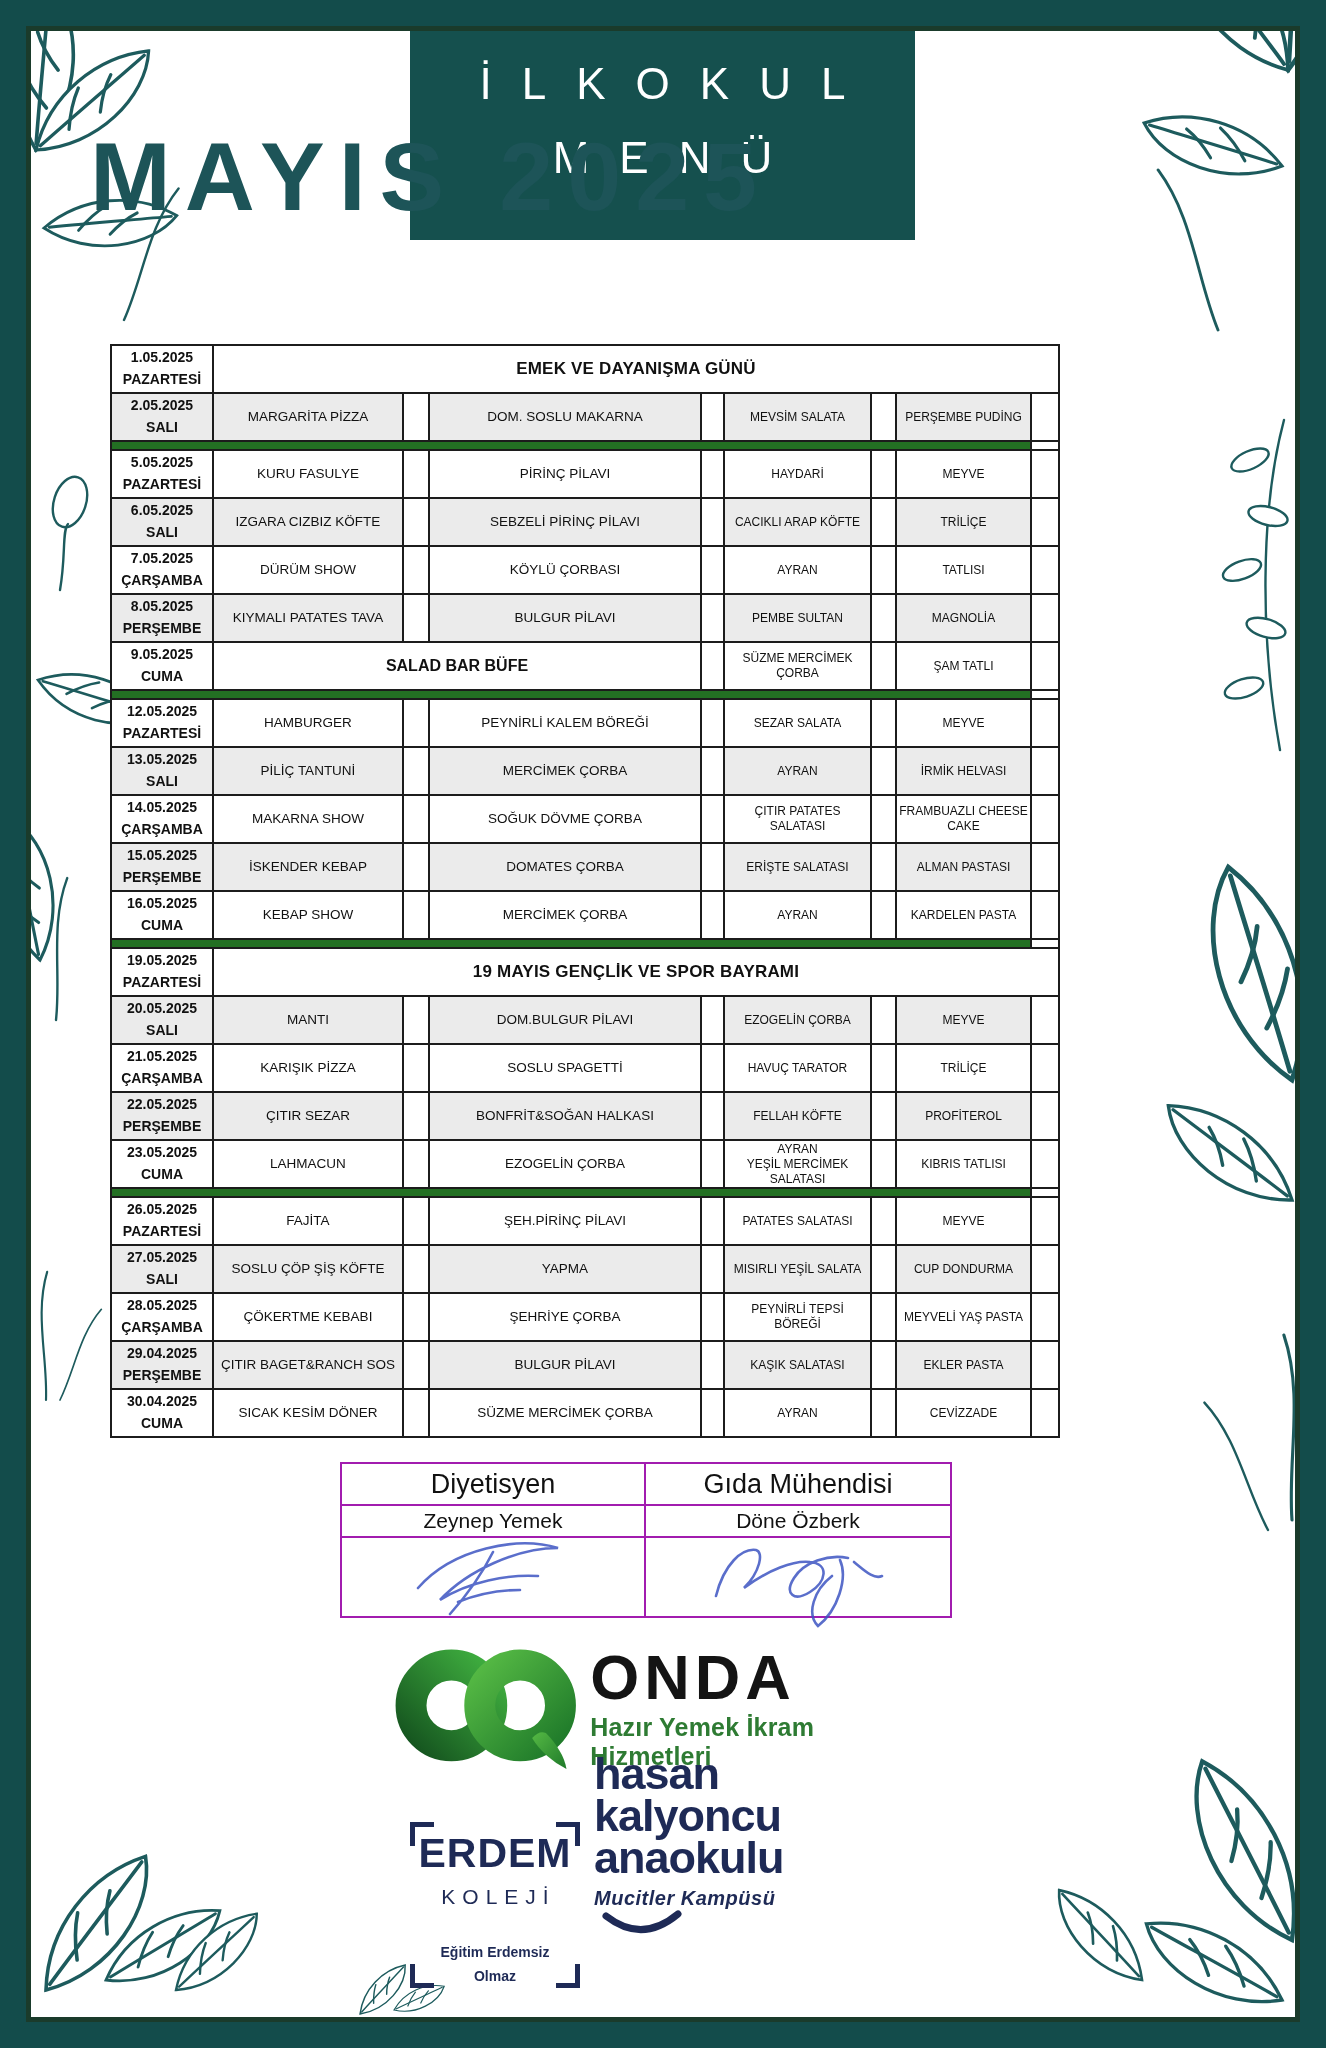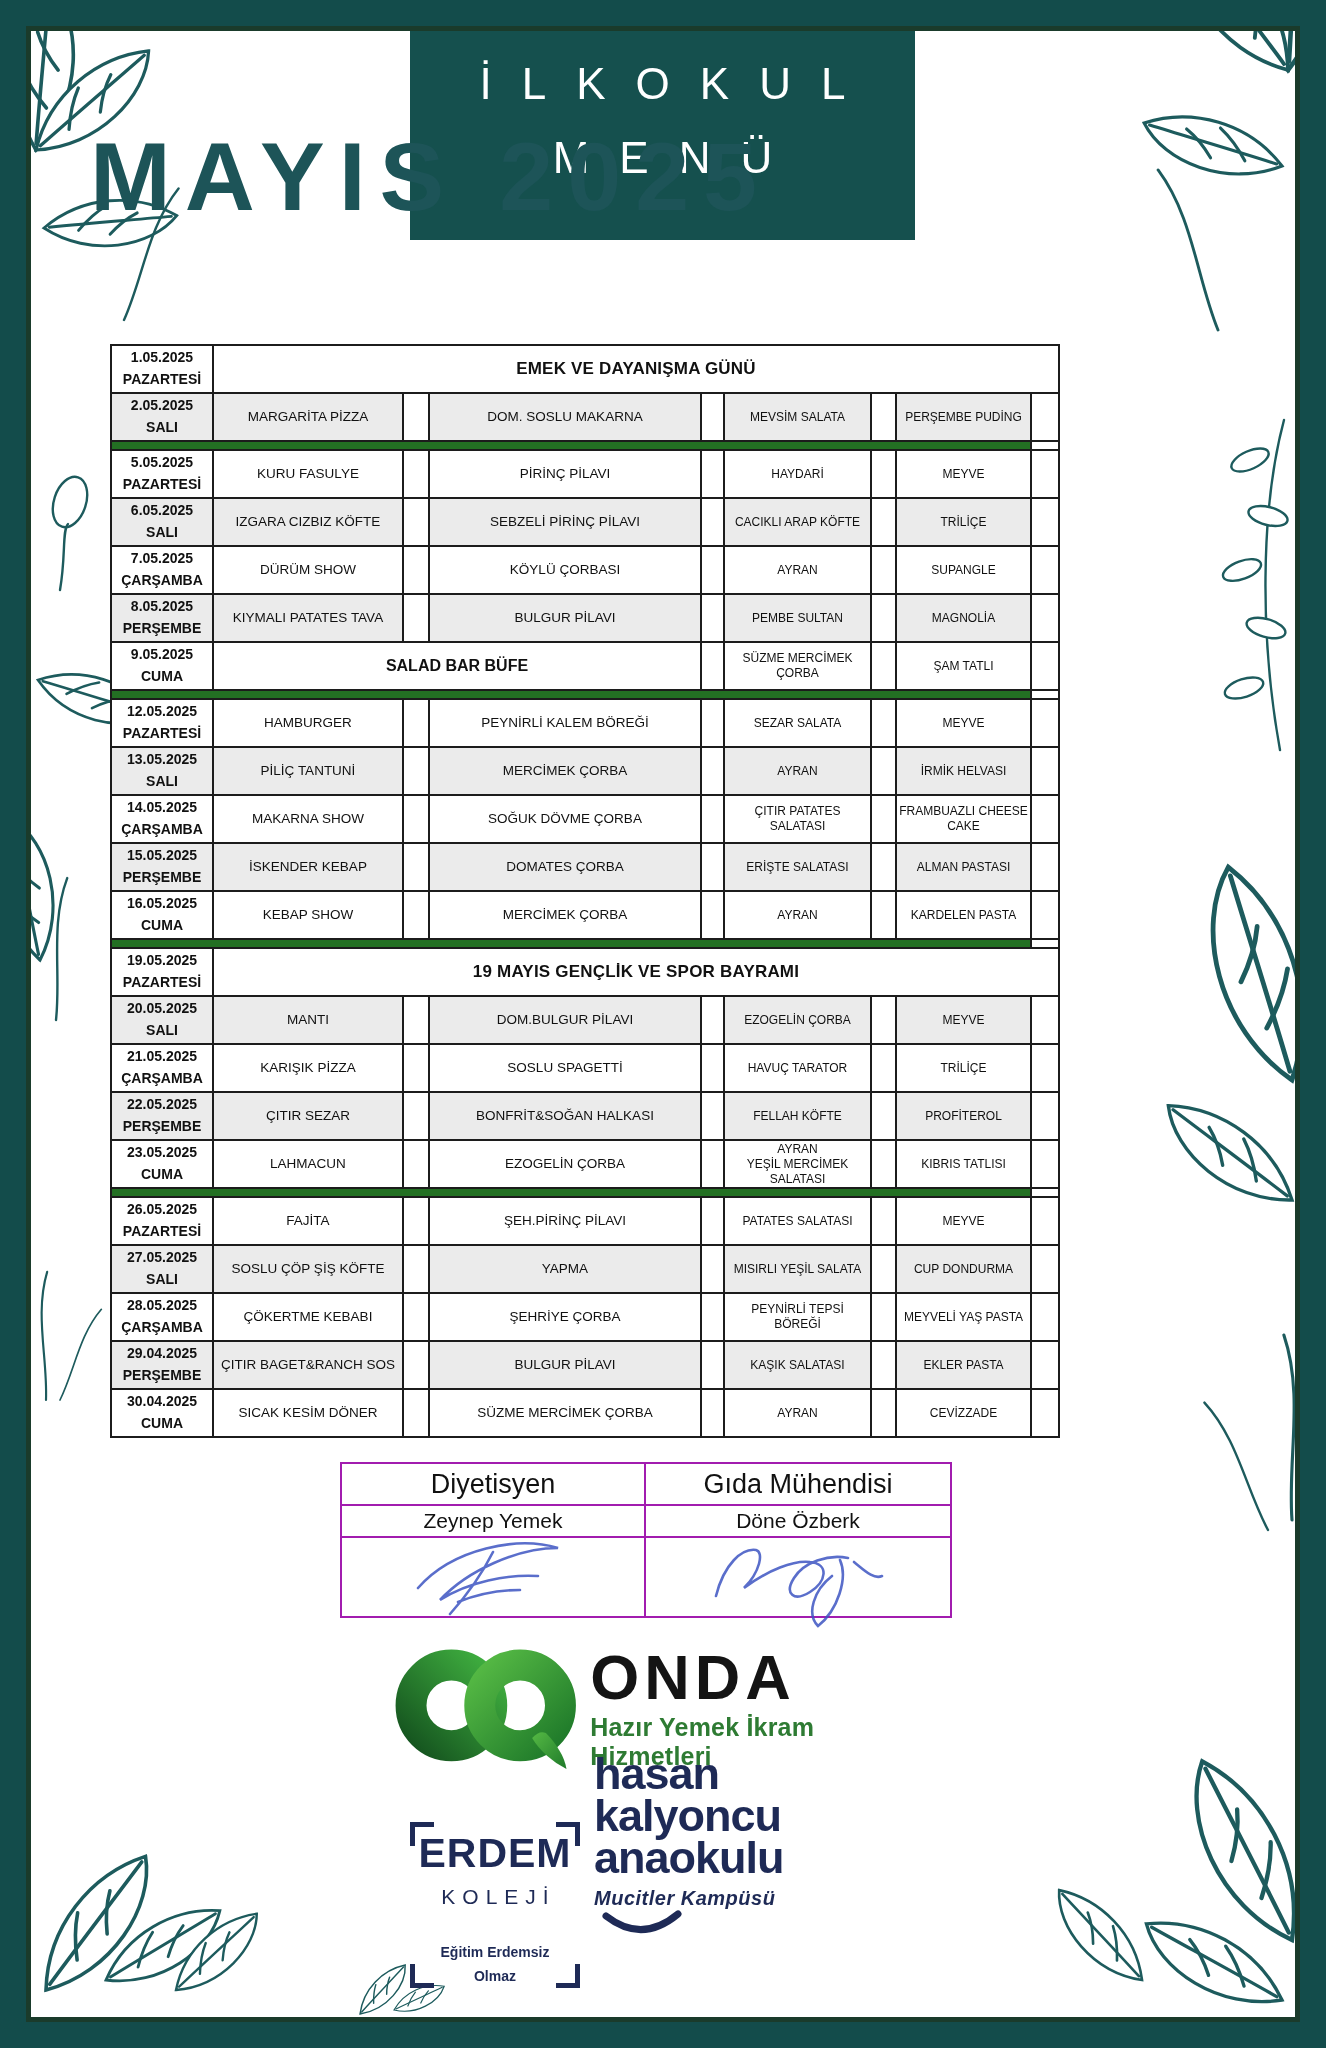--- a/index.html
+++ b/index.html
@@ -239,21 +239,21 @@
           <td class="date-cell">
             <div>7.05.2025</div>
             <div>ÇARŞAMBA</div>
           </td>
           <td class="food-cell food-1">DÜRÜM SHOW</td>
           <td class="sep-cell"></td>
           <td class="food-cell food-2">KÖYLÜ ÇORBASI</td>
           <td class="sep-cell"></td>
           <td class="food-cell food-3">AYRAN</td>
           <td class="sep-cell"></td>
-          <td class="food-cell food-4">SUPANGLE</td>
+          <td class="food-cell food-4">TATLISI</td>
           <td class="sep-cell"></td>
         </tr>
         <tr class="mrow shaded">
           <td class="date-cell">
             <div>8.05.2025</div>
             <div>PERŞEMBE</div>
           </td>
           <td class="food-cell food-1">KIYMALI PATATES TAVA</td>
           <td class="sep-cell"></td>
           <td class="food-cell food-2">BULGUR PİLAVI</td>

